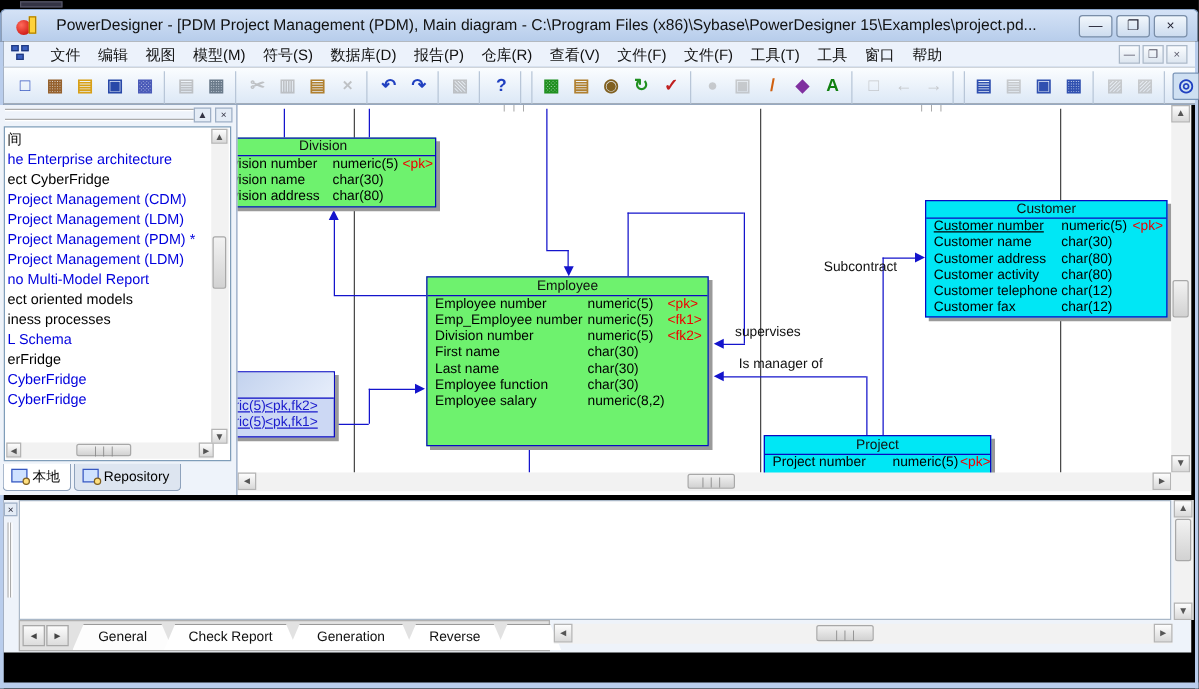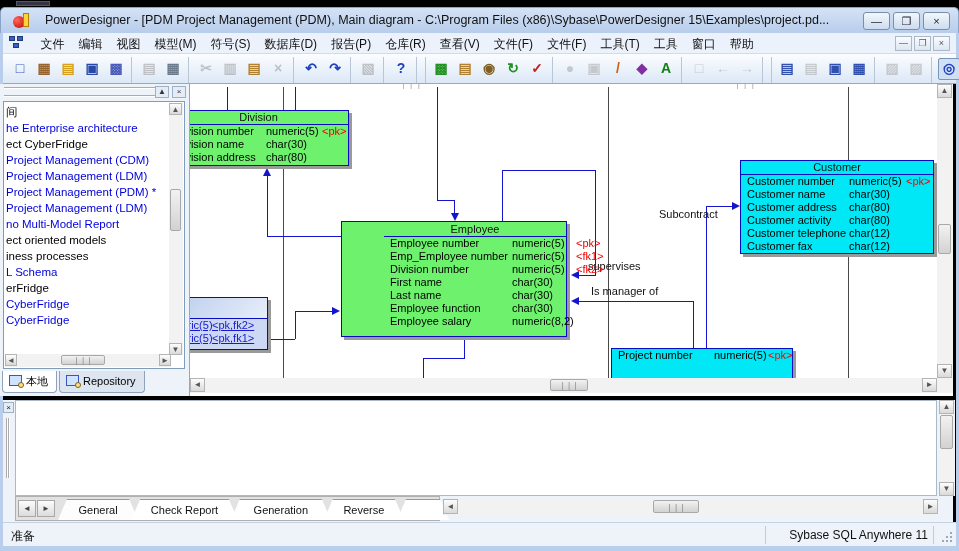--- a/index.html
+++ b/index.html
@@ -191,21 +191,21 @@
           </div>
           <div class="trow">
             <span style="left: 6px;">Division name</span>
             <span style="left: 97px;">char(30)</span>
           </div>
           <div class="trow">
             <span style="left: 6px;">Division address</span>
             <span style="left: 97px;">char(80)</span>
           </div>
         </div>
-        <div class="tbl" style="left: 338px; top: 137px; width: 226px; height: 116px; background: rgb(110, 242, 110); border-color: rgb(10, 10, 194); padding-left: 42px;">
+        <div class="tbl" style="left: 338px; top: 137px; width: 226px; height: 136px; background: rgb(110, 242, 110); border-color: rgb(10, 10, 194);">
           <div class="tbl-h" style="height: 15px; line-height: 14px;">Employee</div>
           <div class="trow">
             <span style="left: 6px;">Employee number</span>
             <span style="left: 128px;">numeric(5)</span>
             <span class="tkey" style="left: 192px;">&lt;pk&gt;</span>
           </div>
           <div class="trow">
             <span style="left: 6px;">Emp_Employee number</span>
             <span style="left: 128px;">numeric(5)</span>
             <span class="tkey" style="left: 192px;">&lt;fk1&gt;</span>
@@ -228,21 +228,21 @@
             <span style="left: 128px;">char(30)</span>
           </div>
           <div class="trow">
             <span style="left: 6px;">Employee salary</span>
             <span style="left: 128px;">numeric(8,2)</span>
           </div>
         </div>
         <div class="tbl" style="left: 737px; top: 76px; width: 194px; height: 94px; background: rgb(0, 231, 245); border-color: rgb(10, 10, 194);">
           <div class="tbl-h" style="height: 14px; line-height: 13px; text-align: center;">Customer</div>
           <div class="trow">
-            <span style="left: 6px;">Customer number</span>
+            <span style="left: 6px; text-decoration: underline;">Customer number</span>
             <span style="left: 108px;">numeric(5)</span>
             <span class="tkey" style="left: 165px;">&lt;pk&gt;</span>
           </div>
           <div class="trow">
             <span style="left: 6px;">Customer name</span>
             <span style="left: 108px;">char(30)</span>
           </div>
           <div class="trow">
             <span style="left: 6px;">Customer address</span>
             <span style="left: 108px;">char(80)</span>
@@ -254,20 +254,21 @@
           <div class="trow">
             <span style="left: 6px;">Customer telephone</span>
             <span style="left: 108px;">char(12)</span>
           </div>
           <div class="trow">
             <span style="left: 6px;">Customer fax</span>
             <span style="left: 108px;">char(12)</span>
           </div>
         </div>
         <div class="tbl" style="left: 608px; top: 264px; width: 182px; height: 40px; background: rgb(0, 231, 245); border-color: rgb(10, 10, 194);">
+          <div class="tbl-h" style="height: 15px; line-height: 14px;">Project</div>
           <div class="trow">
             <span style="left: 6px;">Project number</span>
             <span style="left: 102px;">numeric(5)</span>
             <span class="tkey" style="left: 156px;">&lt;pk&gt;</span>
           </div>
         </div>
         <div class="tbl" style="left: 60px; top: 213px; width: 205px; height: 53px; background: rgb(204, 216, 244); border-color: rgb(10, 10, 194);">
           <div class="tbl-h pkhead" style="height: 21px; line-height: 20px;"></div>
           <div class="trow pkrow">
             <span style="left: 96px;">numeric(5)</span>
@@ -344,27 +345,13 @@
       <span class="sb-thumb" style="left:210px;top:1px;width:46px;height:13px;line-height:13px;">❘❘❘</span>
       <span class="sb-btn" style="right:0;top:0;width:15px;height:15px;line-height:13px;">►</span>
     </div>
     <div class="sb" style="left:936px;top:0;width:16px;height:96px;">
       <span class="sb-btn" style="left:0;top:0;width:15px;height:14px;">▲</span>
       <span class="sb-thumb" style="left:1px;top:15px;width:13px;height:34px;"></span>
       <span class="sb-btn" style="left:0;bottom:0;width:15px;height:14px;">▼</span>
     </div>
   </div>
 
-  <div id="statusbar">
-    <span id="status-left">准备</span>
-    <span class="status-div" style="right:190px;"></span>
-    <span id="status-right">Sybase SQL Anywhere 11</span>
-    <span class="status-div" style="right:22px;"></span>
-    <span id="grip">
-      <i style="right:0;bottom:0;"></i>
-        <i style="right:4px;bottom:0;"></i>
-        <i style="right:0;bottom:4px;"></i>
-      <i style="right:8px;bottom:0;"></i>
-        <i style="right:4px;bottom:4px;"></i>
-        <i style="right:0;bottom:8px;"></i>
-    </span>
-  </div>
 </div>
 
 </body></html>

